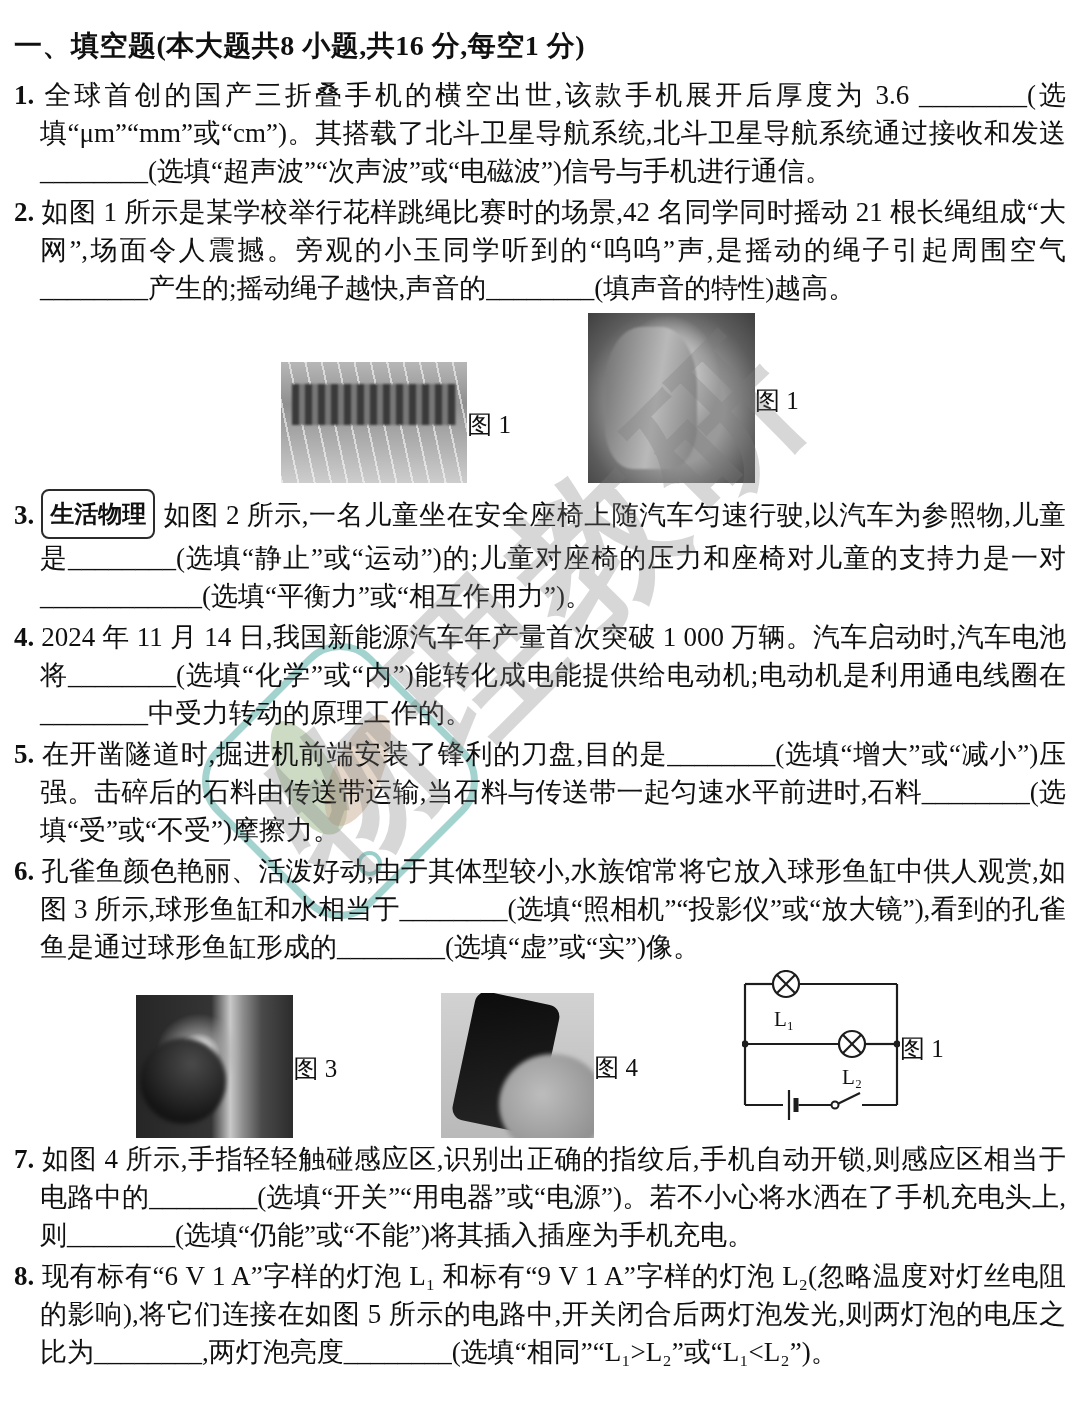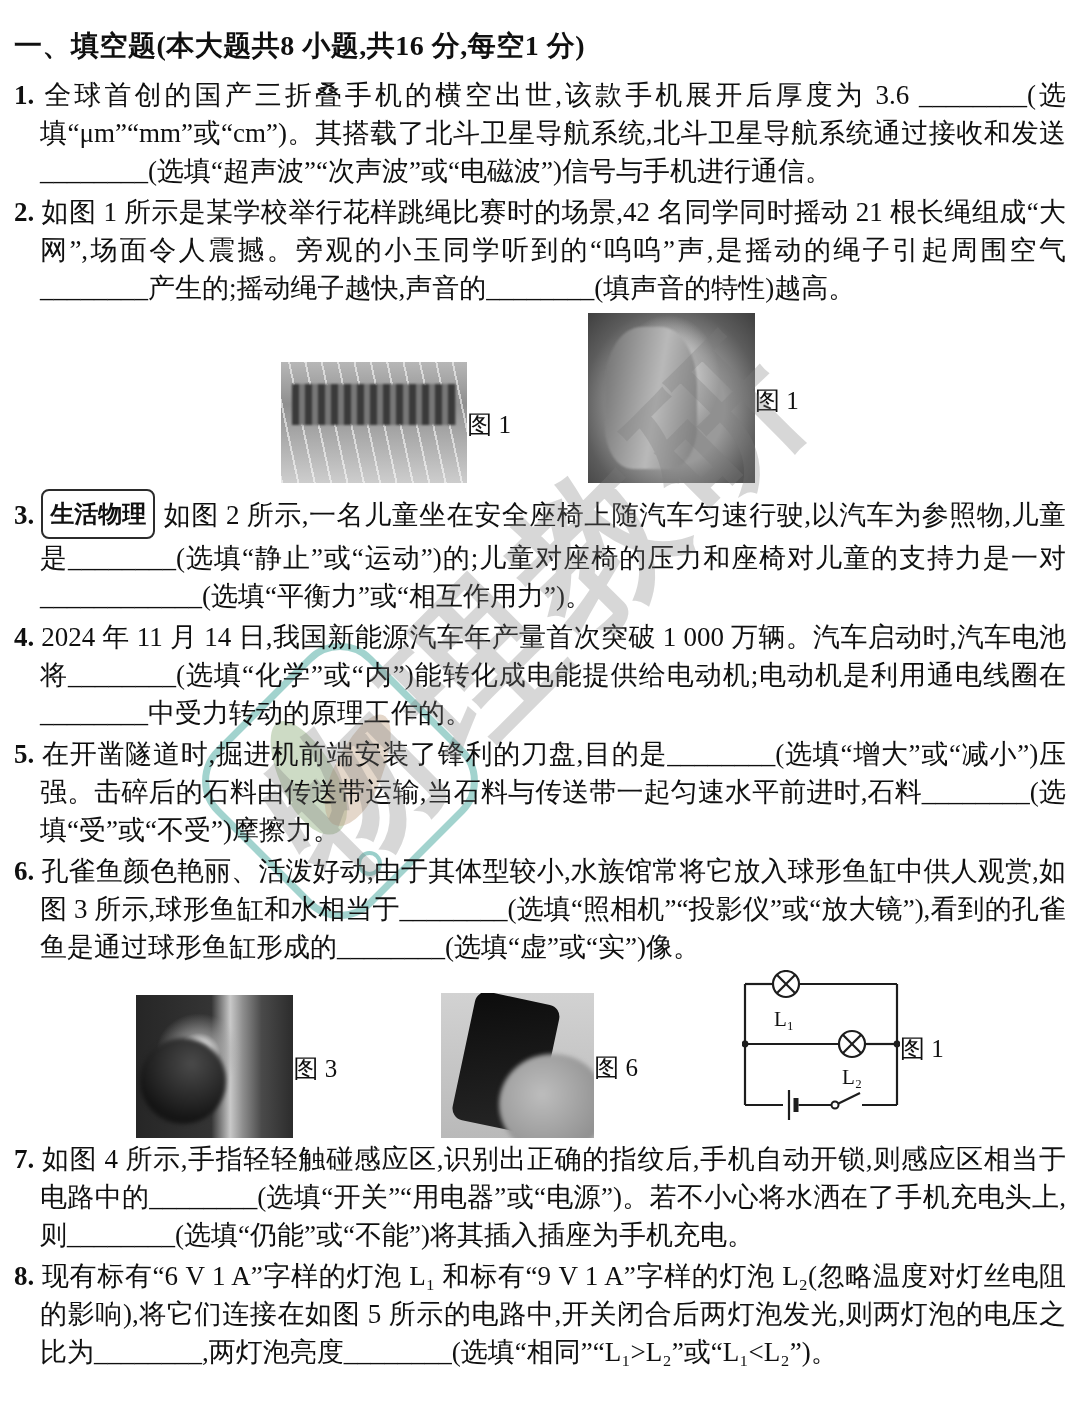--- a/index.html
+++ b/index.html
@@ -194,21 +194,21 @@
         <div class="photo photo3">
           <div class="fin"></div>
         </div>
         <div class="fig-caption">图 3</div>
       </div>
       <div class="fig">
         <div class="photo photo4">
           <div class="phone"></div>
           <div class="hand"></div>
         </div>
-        <div class="fig-caption">图 6</div>
+        <div class="fig-caption">图 4</div>
       </div>
       <div class="fig circuit-wrap">
         <svg class="circuit-svg" width="158" height="152" viewBox="0 0 158 152" xmlns="http://www.w3.org/2000/svg">
 
           <line x1="3" y1="14" x2="31" y2="14"></line>
           <circle class="lamp" cx="44" cy="14" r="13"></circle>
           <line x1="34.8" y1="4.8" x2="53.2" y2="23.2"></line>
           <line x1="34.8" y1="23.2" x2="53.2" y2="4.8"></line>
           <line x1="57" y1="14" x2="155" y2="14"></line>
 

